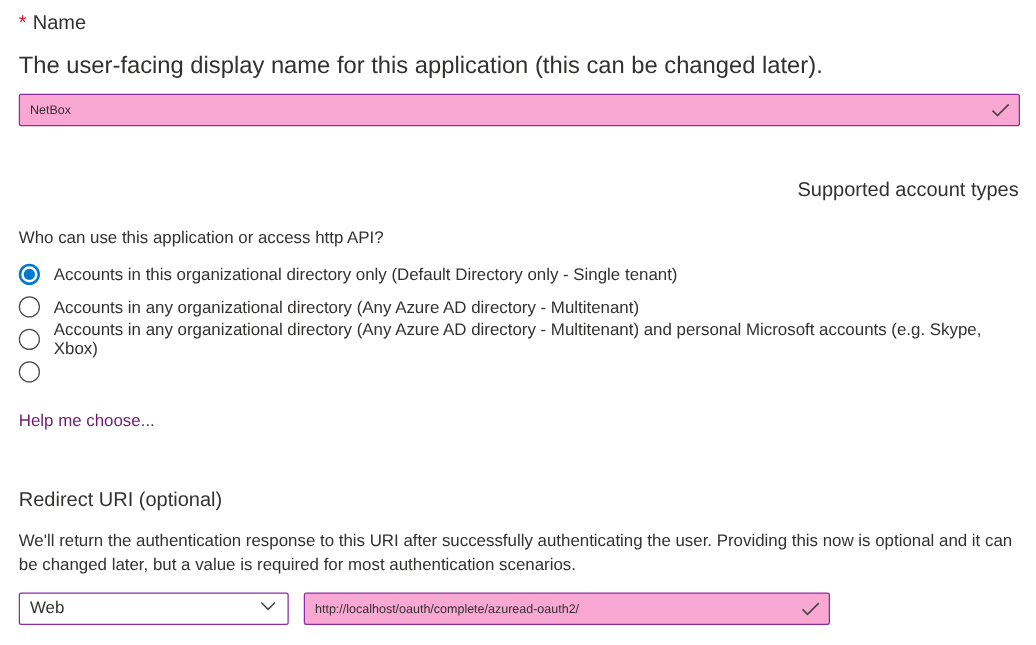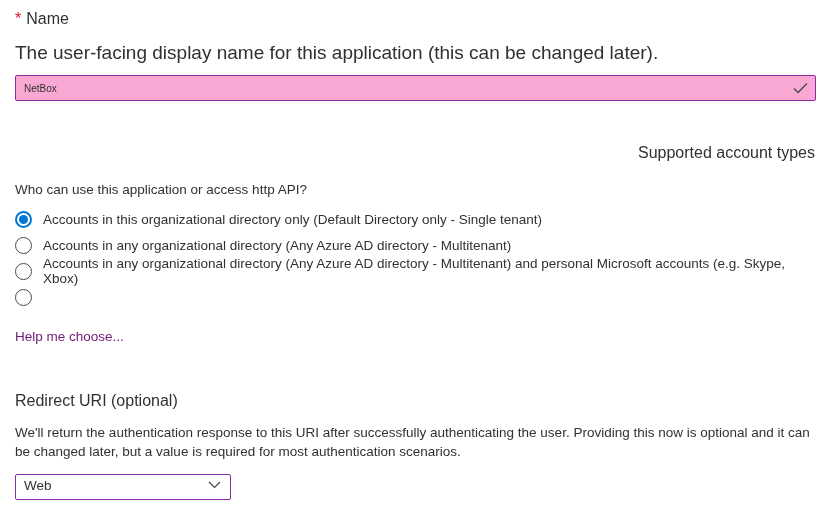--- a/index.html
+++ b/index.html
@@ -95,15 +95,23 @@
 
   <div class="controls-row">
     <div class="select-box">
       <span>Web</span>
       <span>
         <svg width="13" height="8" viewBox="0 0 13 8">
             <polyline points="1,1 6.5,6.5 12,1" fill="none" stroke="#484644" stroke-width="1.2"></polyline>
           </svg>
       </span>
     </div>
+    <div class="uri-wrap">
+      <input class="text-input" type="text" value="http://localhost/oauth/complete/azuread-oauth2/" style="">
+      <span class="check-icon">
+        <svg width="15" height="11" viewBox="0 0 15 11">
+            <polyline points="1,6 5,10 14,1" fill="none" stroke="#484644" stroke-width="1.3"></polyline>
+          </svg>
+      </span>
+    </div>
   </div>
 
 </div>
 
 </body></html>

